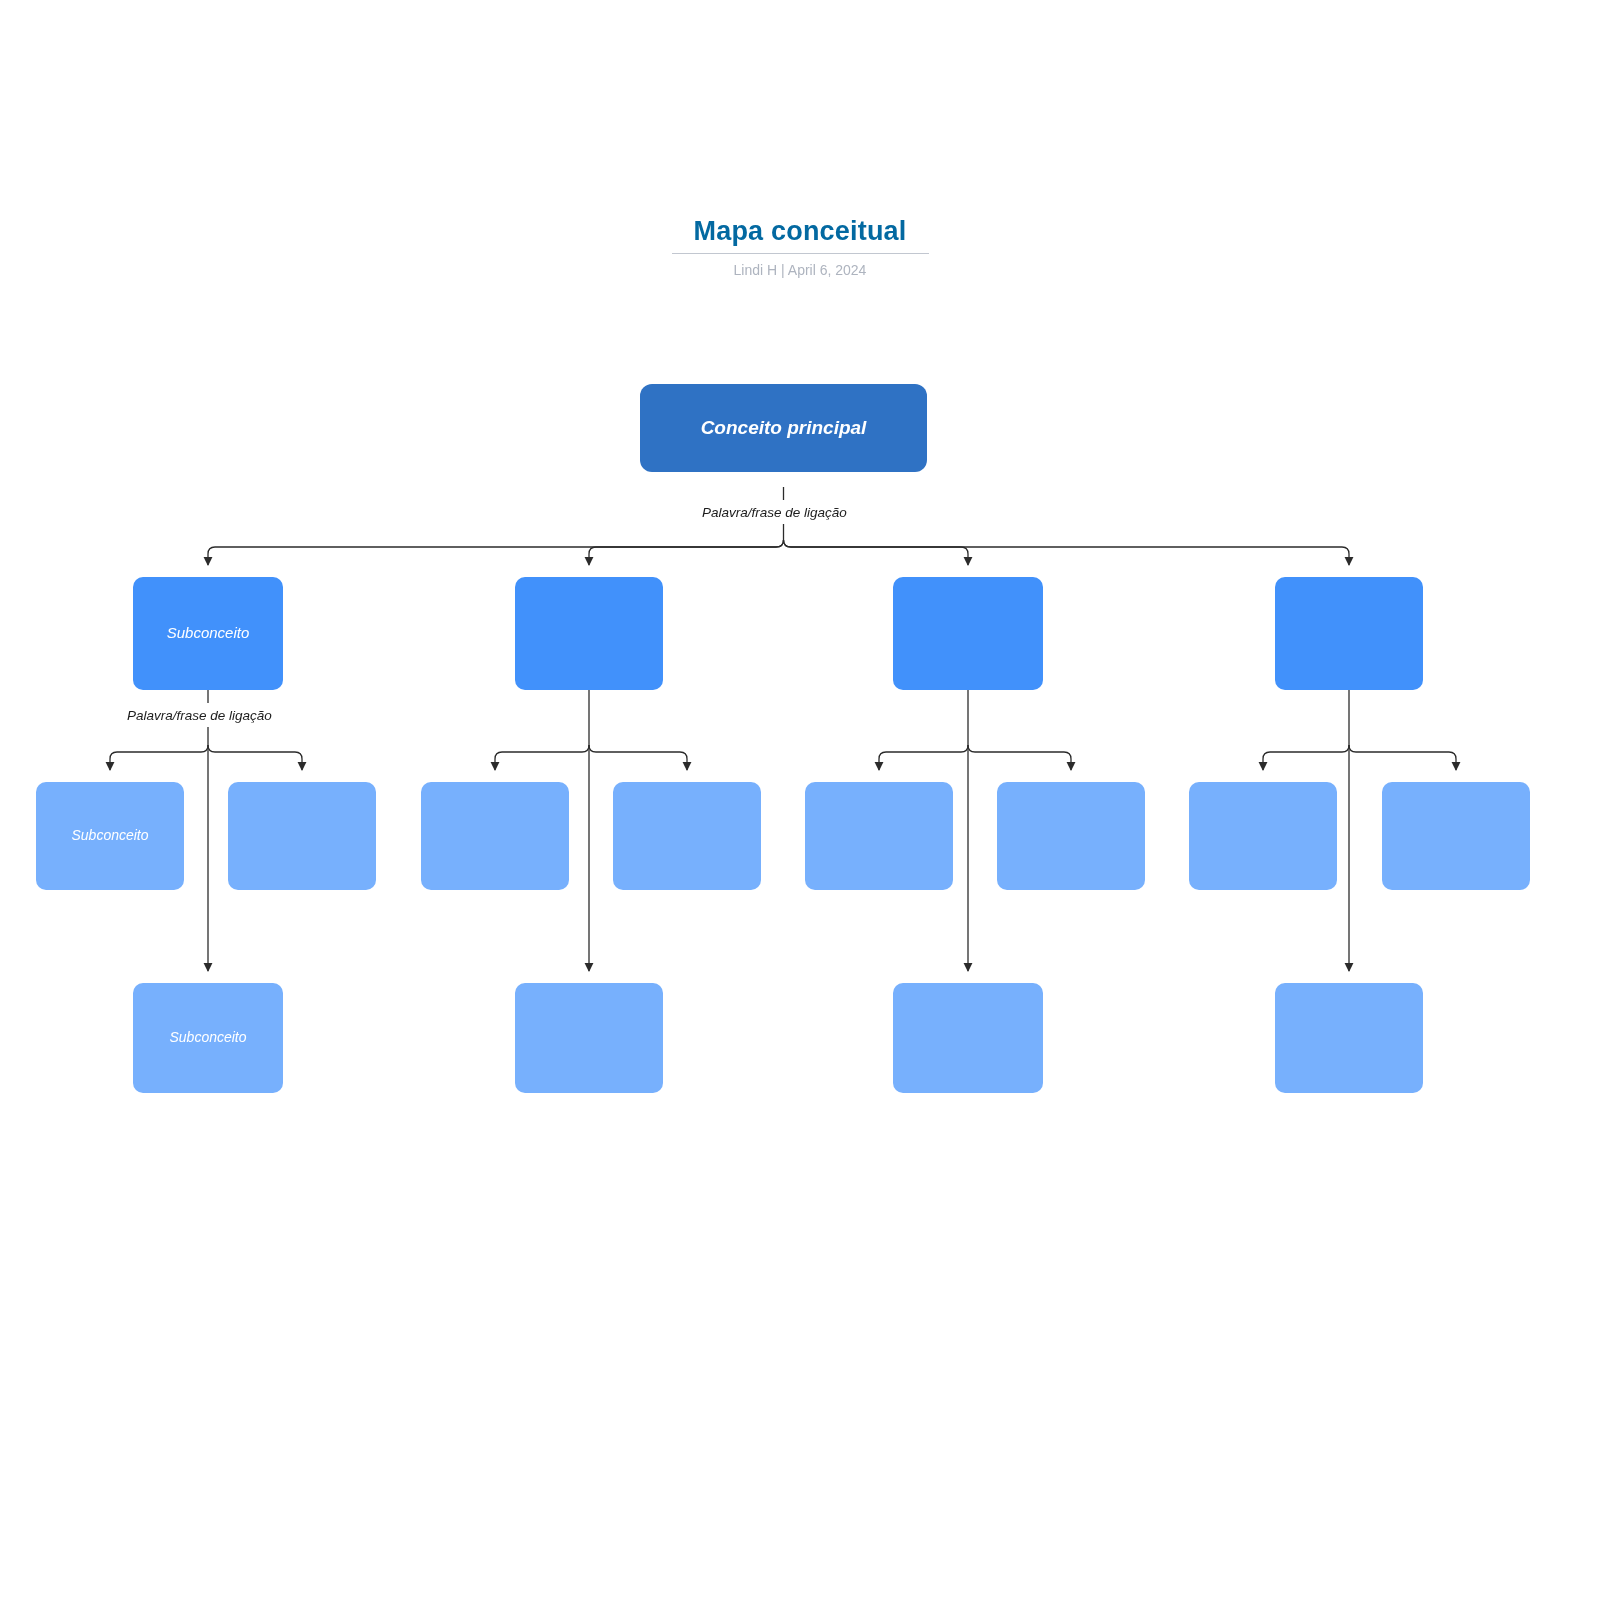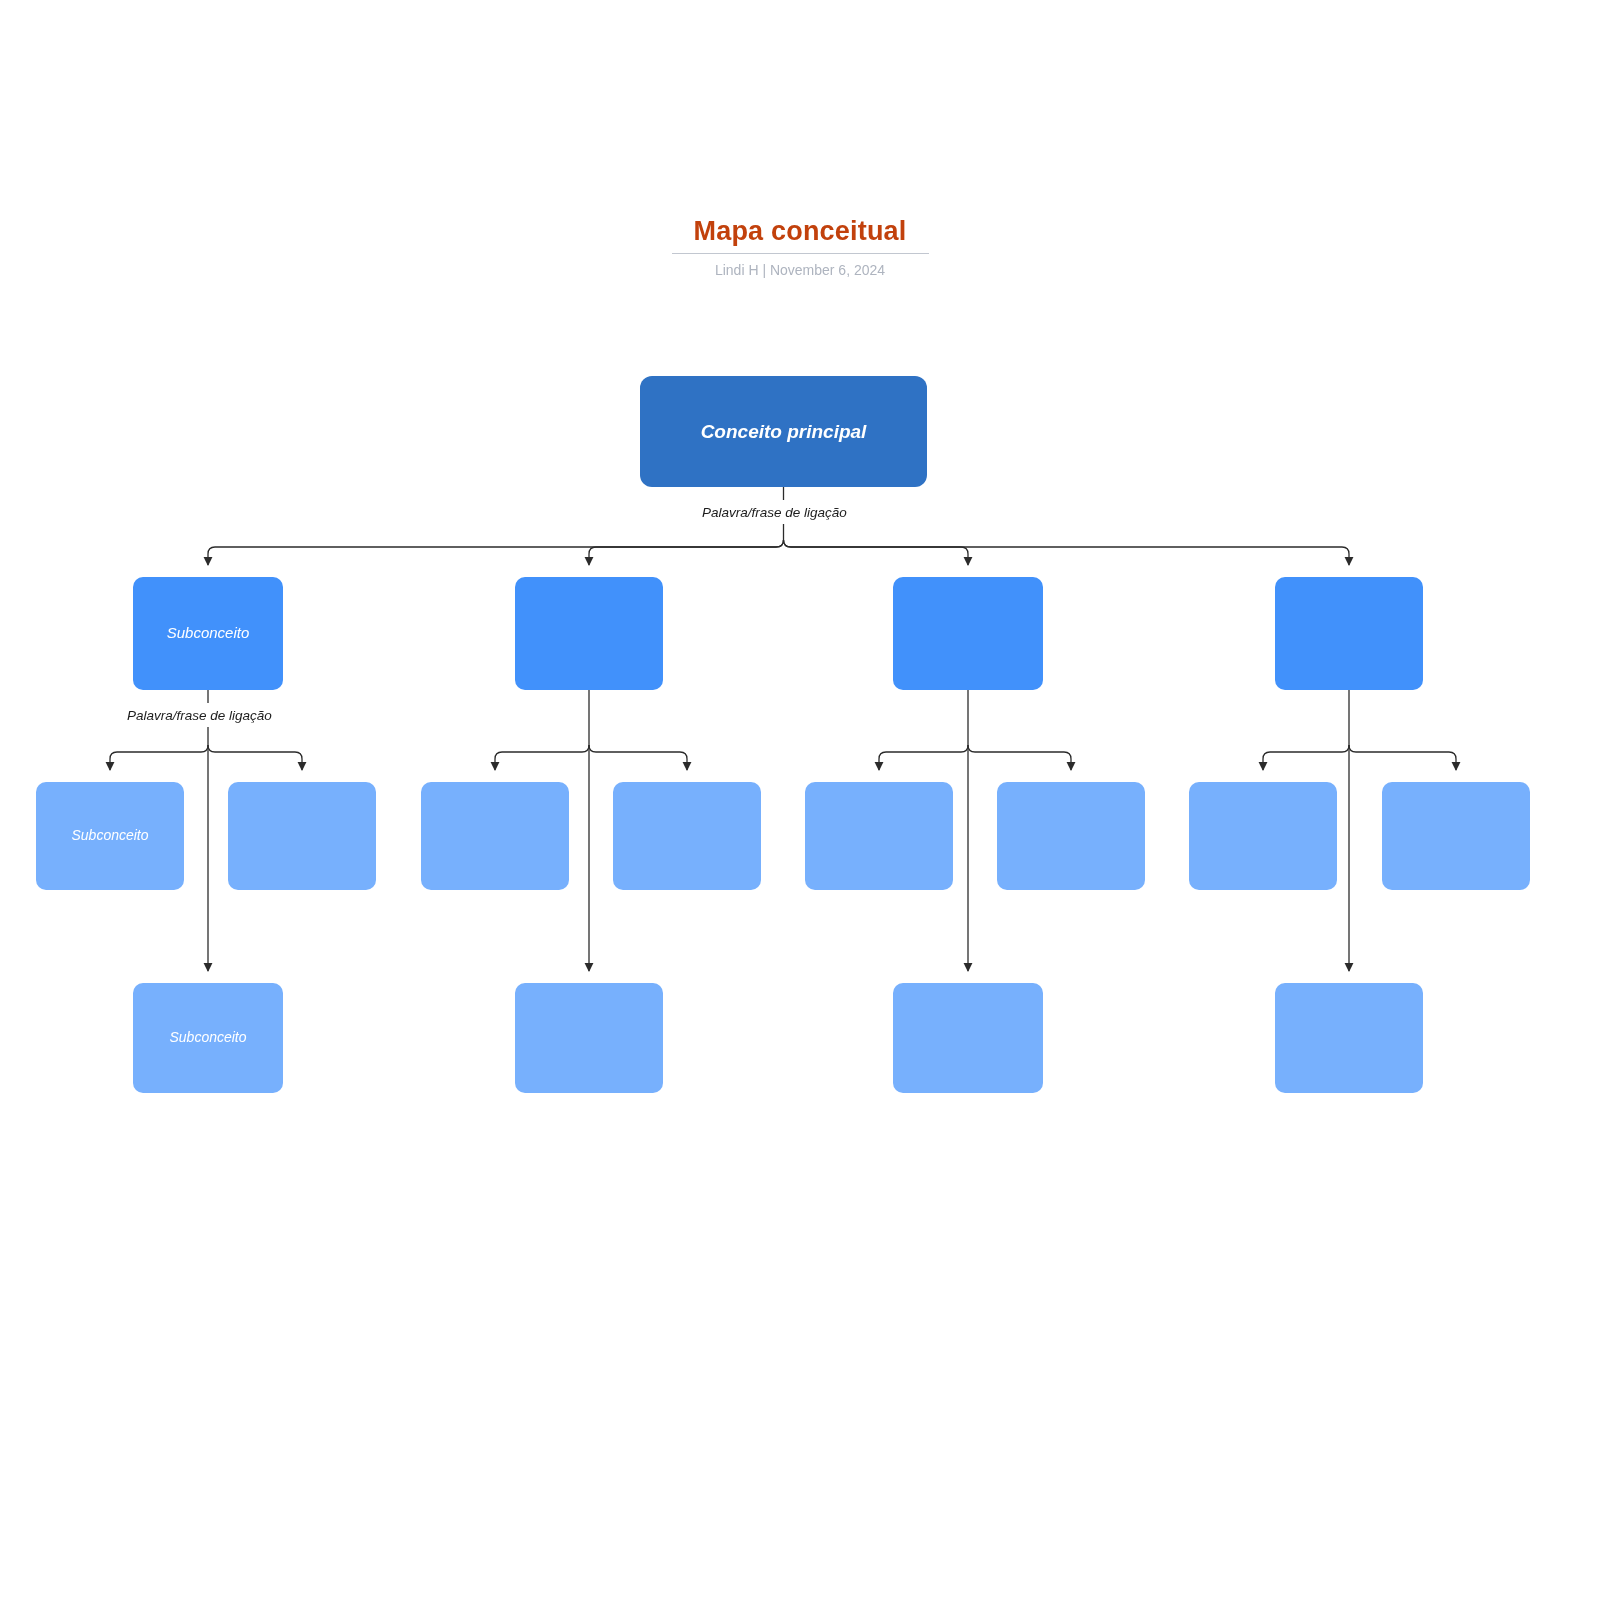--- a/index.html
+++ b/index.html
@@ -24,21 +24,21 @@
   .doc-header {
     position: absolute;
     left: 0;
     top: 214px;
     width: 1600px;
     text-align: center;
   }
   .doc-title {
     font-size: 27px;
     font-weight: bold;
-    color: #c2410c;
+    color: #0369a1;
     letter-spacing: 0.2px;
     line-height: 34px;
     margin: 0;
   }
   .title-rule {
     width: 257px;
     height: 1px;
     background: #c2c7d0;
     margin: 5px auto 0 auto;
   }
@@ -108,21 +108,21 @@
   }
 </style>
 </head>
 <body>
 
 <div id="canvas">
 
   <div class="doc-header">
     <div class="doc-title">Mapa conceitual</div>
     <div class="title-rule"></div>
-    <div class="doc-subtitle">Lindi H  |  November 6, 2024</div>
+    <div class="doc-subtitle">Lindi H  |  April 6, 2024</div>
   </div>
 
   <svg id="wires" viewBox="0 0 1600 1600" width="1600" height="1600">
     <defs>
       <marker id="arrow" viewBox="0 0 10 10" refX="9" refY="5" markerWidth="7" markerHeight="7" orient="auto-start-reverse">
         <path d="M 0 0 L 10 5 L 0 10 z" fill="#2b2b2b"></path>
       </marker>
     </defs>
 
     <g fill="none" stroke="#2b2b2b" stroke-width="1.3">
@@ -154,21 +154,21 @@
       <path d="M 1349 690 L 1349 745"></path>
       <path d="M 1349 745 Q 1349 752 1342 752 L 1270 752 Q 1263 752 1263 759 L 1263 770" marker-end="url(#arrow)"></path>
       <path d="M 1349 745 Q 1349 752 1356 752 L 1449 752 Q 1456 752 1456 759 L 1456 770" marker-end="url(#arrow)"></path>
       <path d="M 1349 745 L 1349 971" marker-end="url(#arrow)"></path>
     </g>
   </svg>
 
   <div class="edge-label" style="left:702px; top:505px;">Palavra/frase de ligação</div>
   <div class="edge-label" style="left:127px; top:708px;">Palavra/frase de ligação</div>
 
-  <div class="node level-0" style="left:640px; top:376px; width:287px; height:111px;">
+  <div class="node level-0" style="left:640px; top:384px; width:287px; height:88px;">
     <span class="node-label">Conceito principal</span>
   </div>
 
   <div class="node level-1" style="left:133px; top:577px; width:150px; height:113px;">
     <span class="node-label">Subconceito</span>
   </div>
   <div class="node level-1" style="left:515px; top:577px; width:148px; height:113px;">
     <span class="node-label"></span>
   </div>
   <div class="node level-1" style="left:893px; top:577px; width:150px; height:113px;">

